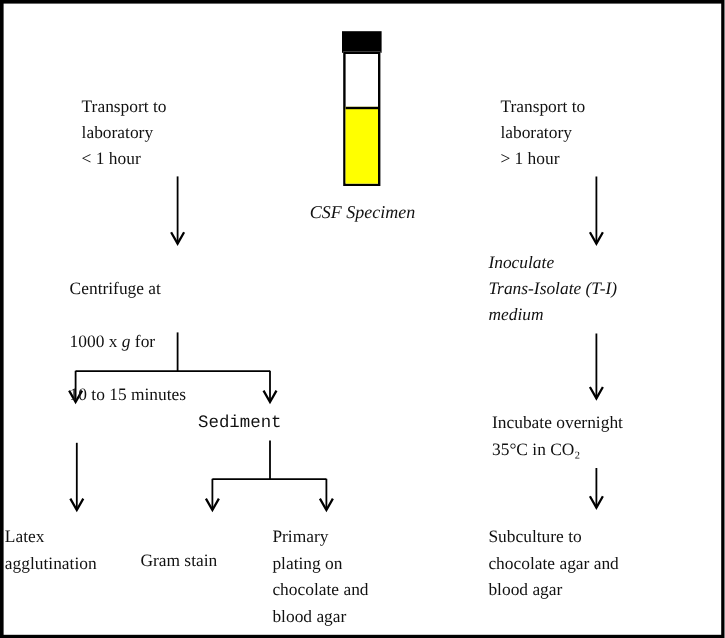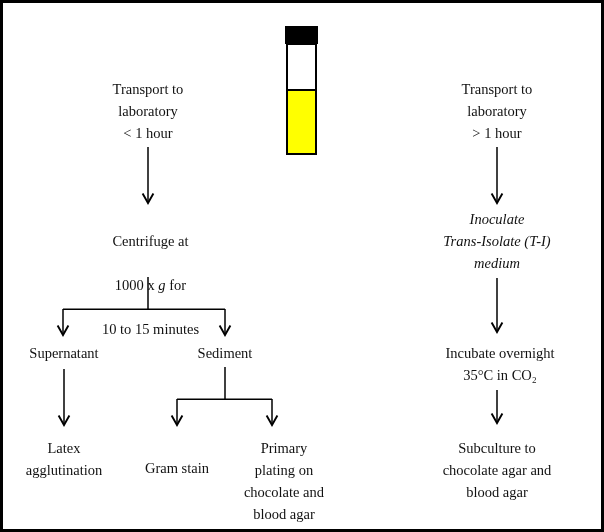--- a/index.html
+++ b/index.html
@@ -13,21 +13,20 @@
   #frame{
     position:absolute;inset:0;
     border:3px solid #000;
     pointer-events:none;
   }
   .node{
     position:absolute;
     font-size:14.5px;
     line-height:22px;
     color:#111;
-    text-align:center;
     white-space:pre-line;
   }
   .node .ital{font-style:italic;}
   #csf-label{
     position:absolute;
     font-style:italic;
     font-size:15px;
     color:#111;
     text-align:center;
   }
@@ -44,20 +43,21 @@
 </style>
 </head>
 <body>
 
 <div id="canvas">
 
   <div id="tube-cap" style="background: rgb(0, 0, 0);"></div>
   <div id="tube-body" style="background: rgb(255, 255, 255);">
     <div id="tube-fluid" style="background: rgb(255, 255, 0);"></div>
   </div>
+  <div id="csf-label" style="left:242px;top:170px;width:120px;">CSF Specimen</div>
 
   <svg class="arrows" width="604" height="532" viewBox="0 0 604 532">
     <defs>
       <marker id="ah" viewBox="0 0 10 10" refX="8" refY="5" markerWidth="9" markerHeight="9" orient="auto">
         <path d="M1,1 L8,5 L1,9" fill="none" stroke="#000" stroke-width="1.4"></path>
       </marker>
     </defs>
     <g stroke="#000" stroke-width="1.5" fill="none">
 
       <line x1="148" y1="147" x2="148" y2="203" marker-end="url(#ah)"></line>
@@ -80,23 +80,22 @@
   <div class="node" style="left:68px;top:78px;width:160px;">Transport to
 laboratory
 &lt; 1 hour</div>
 
   <div class="node" style="left:58px;top:208px;width:185px;">
     <span>Centrifuge at</span><br>
     <span>1000 x </span><span class="ital">g</span><span> for</span><br>
     <span>10 to 15 minutes</span>
   </div>
 
-  <div class="node" style="left:3px;top:342px;width:122px;">Supernatant</div>
 
-  <div class="node" style="left:165px;top:342px;width:120px;">Sediment</div>
+  <div class="node" style="left:165px;top:342px;width:120px;font-family:Liberation Mono, monospace;">Sediment</div>
 
   <div class="node" style="left:4px;top:437px;width:120px;">Latex
 agglutination</div>
 
   <div class="node" style="left:117px;top:457px;width:120px;">Gram stain</div>
 
   <div class="node" style="left:227px;top:437px;width:114px;">Primary
 plating on
 chocolate and
 blood agar</div>

